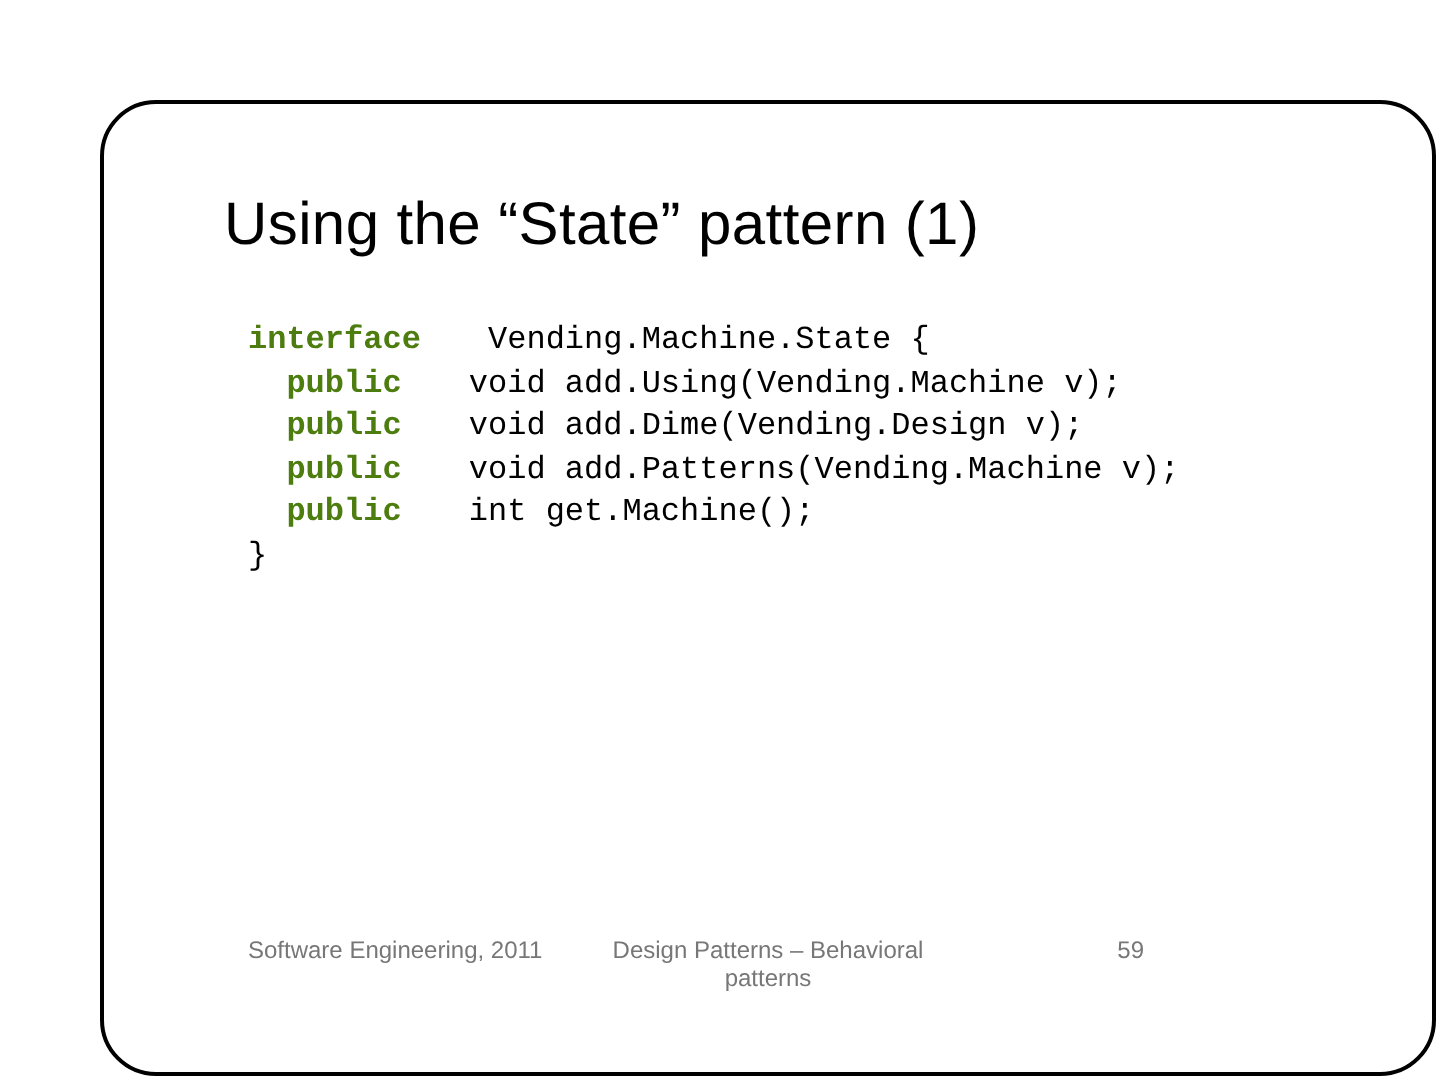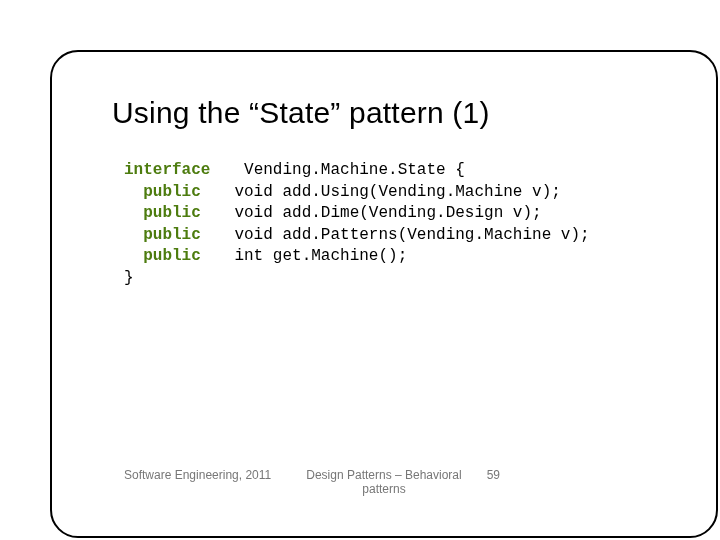--- a/index.html
+++ b/index.html
@@ -44,21 +44,21 @@
     left: 48px;
     right: 48px;
     display: flex;
     justify-content: space-between;
     align-items: baseline;
     font-size: 12px;
     color: #777;
   }
   .footer-left { flex: 1; text-align: left; }
   .footer-center { flex: 1; text-align: center; }
-  .footer-right { flex: 1; text-align: left; }
+  .footer-right { flex: 1; text-align: center; }
 </style>
 </head>
 <body>
 
 <div class="slide">
   <div class="title">Using the “State” pattern (1)</div>
 
   <div class="code"><span class="kw">interface</span><span> Vending.Machine.State {</span>
   <span class="kw">public</span><span> void add.Using(Vending.Machine v);</span>
   <span class="kw">public</span><span> void add.Dime(Vending.Design v);</span>

